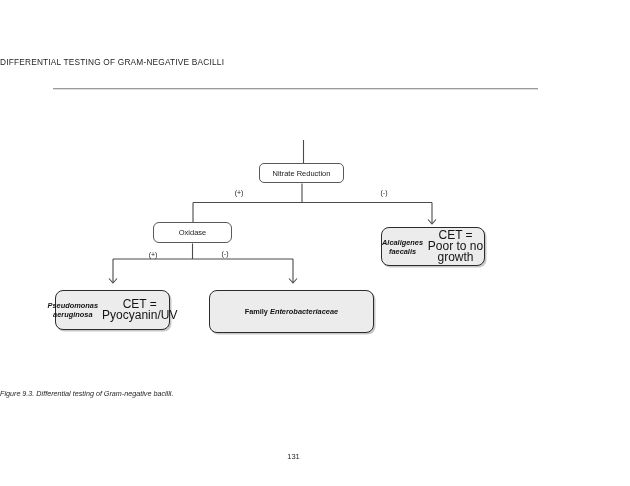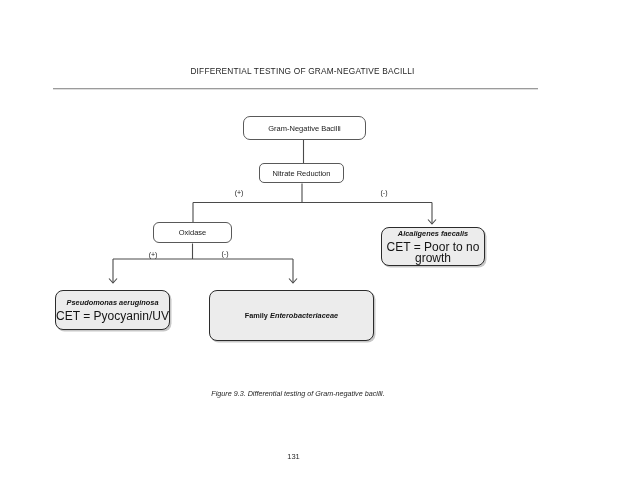--- a/index.html
+++ b/index.html
@@ -1,21 +1,21 @@
 <!DOCTYPE html>
 <html><head>
 <meta charset="utf-8">
 <style>
   html, body { margin:0; padding:0; background:#ffffff; }
   body { width:630px; height:486px; font-family:"Liberation Sans", sans-serif; color:#1a1a1a; }
   .page { position:relative; width:630px; height:486px; background:#ffffff; overflow:hidden; }
 
   .doc-title {
     position:absolute; top:57px; left:0; width:605px;
-    text-align:center; font-size:8.3px; letter-spacing:0.2px; color:#1f1f1f;margin-top:9px;
+    text-align:left; font-size:8.3px; letter-spacing:0.2px; color:#1f1f1f;
   }
   .rule {
     position:absolute; top:88px; left:53px; width:485px; height:1px;
     background:#9b9b9b; box-shadow:0 1px 0 rgba(160,160,160,0.35);
   }
 
   .connectors { position:absolute; top:0; left:0; width:630px; height:486px; }
 
   .node {
     position:absolute; background:#ffffff; border:1px solid #595959;
@@ -23,42 +23,42 @@
     font-size:7.5px; color:#1a1a1a; box-sizing:border-box;
   }
   .node-gram    { left:243px; top:116px; width:123px; height:24px; border-radius:7px; }
   .node-nitrate { left:259px; top:163px; width:85px;  height:20px; border-radius:5px;text-align:right; }
   .node-oxidase { left:153px; top:222px; width:79px;  height:21px; border-radius:6px; }
 
   .terminal {
     position:absolute; background:#ececec; border:1.6px solid #2b2b2b;
     border-radius:8px; box-sizing:border-box;
     box-shadow:1.5px 1.5px 0 rgba(0,0,0,0.22);
-    display:flex; flex-direction:column; align-items:center; justify-content:center;
+    display:flex; align-items:center; justify-content:center;
     text-align:center; font-size:7.3px; color:#141414; gap:4px; padding:2px 0;
   }
   .terminal .t-name { font-weight:bold; font-style:italic; font-size:7.4px; }
   .terminal .t-prefix { font-weight:bold; font-style:normal; }
   .terminal .t-result { font-size:12px; line-height:11px; }
   .node-alcaligenes { left:381px; top:227px; width:104px; height:39px; }
   .node-pseudomonas { left:55px;  top:290px; width:115px; height:40px; }
-  .node-family      { left:209px; top:290px; width:165px; height:51px; gap:2px; }
+  .node-family      { left:209px; top:290px; width:165px; height:43px; gap:2px; }
 
   .branch-label {
     position:absolute; font-size:7px; color:#1a1a1a;
     transform:translateX(-50%); white-space:nowrap;
   }
   .bl-nitrate-pos { left:239px; top:189px; }
   .bl-nitrate-neg { left:384px; top:189px; }
   .bl-oxidase-pos { left:153px; top:251px; }
   .bl-oxidase-neg { left:225px; top:250px; }
 
   .caption {
     position:absolute; top:389px; left:0; width:596px;
-    text-align:center; font-size:7.2px; font-style:italic; color:#1f1f1f;
+    font-size:7.2px; font-style:italic; color:#1f1f1f;
   }
   .page-number {
     position:absolute; top:452px; left:0; width:587px;
     text-align:center; font-size:7.5px; color:#2a2a2a;
   }
 </style>
 </head>
 <body>
 
 <div class="page">
@@ -74,23 +74,20 @@
     <path d="M432 202.5 V224"></path>
     <path d="M428 219.5 L432 224 L436 219.5"></path>
     <path d="M192.5 243.5 V259"></path>
     <path d="M113 259 H293"></path>
     <path d="M113 259 V283"></path>
     <path d="M109 278.5 L113 283 L117 278.5"></path>
     <path d="M293 259 V283"></path>
     <path d="M289 278.5 L293 283 L297 278.5"></path>
   </svg>
 
-  <div class="node node-gram">
-    <span>Gram-Negative Bacilli</span>
-  </div>
 
   <div class="node node-nitrate">
     <span>Nitrate Reduction</span>
   </div>
 
   <div class="branch-label bl-nitrate-pos">(+)</div>
   <div class="branch-label bl-nitrate-neg">(-)</div>
 
   <div class="node node-oxidase">
     <span>Oxidase</span>

